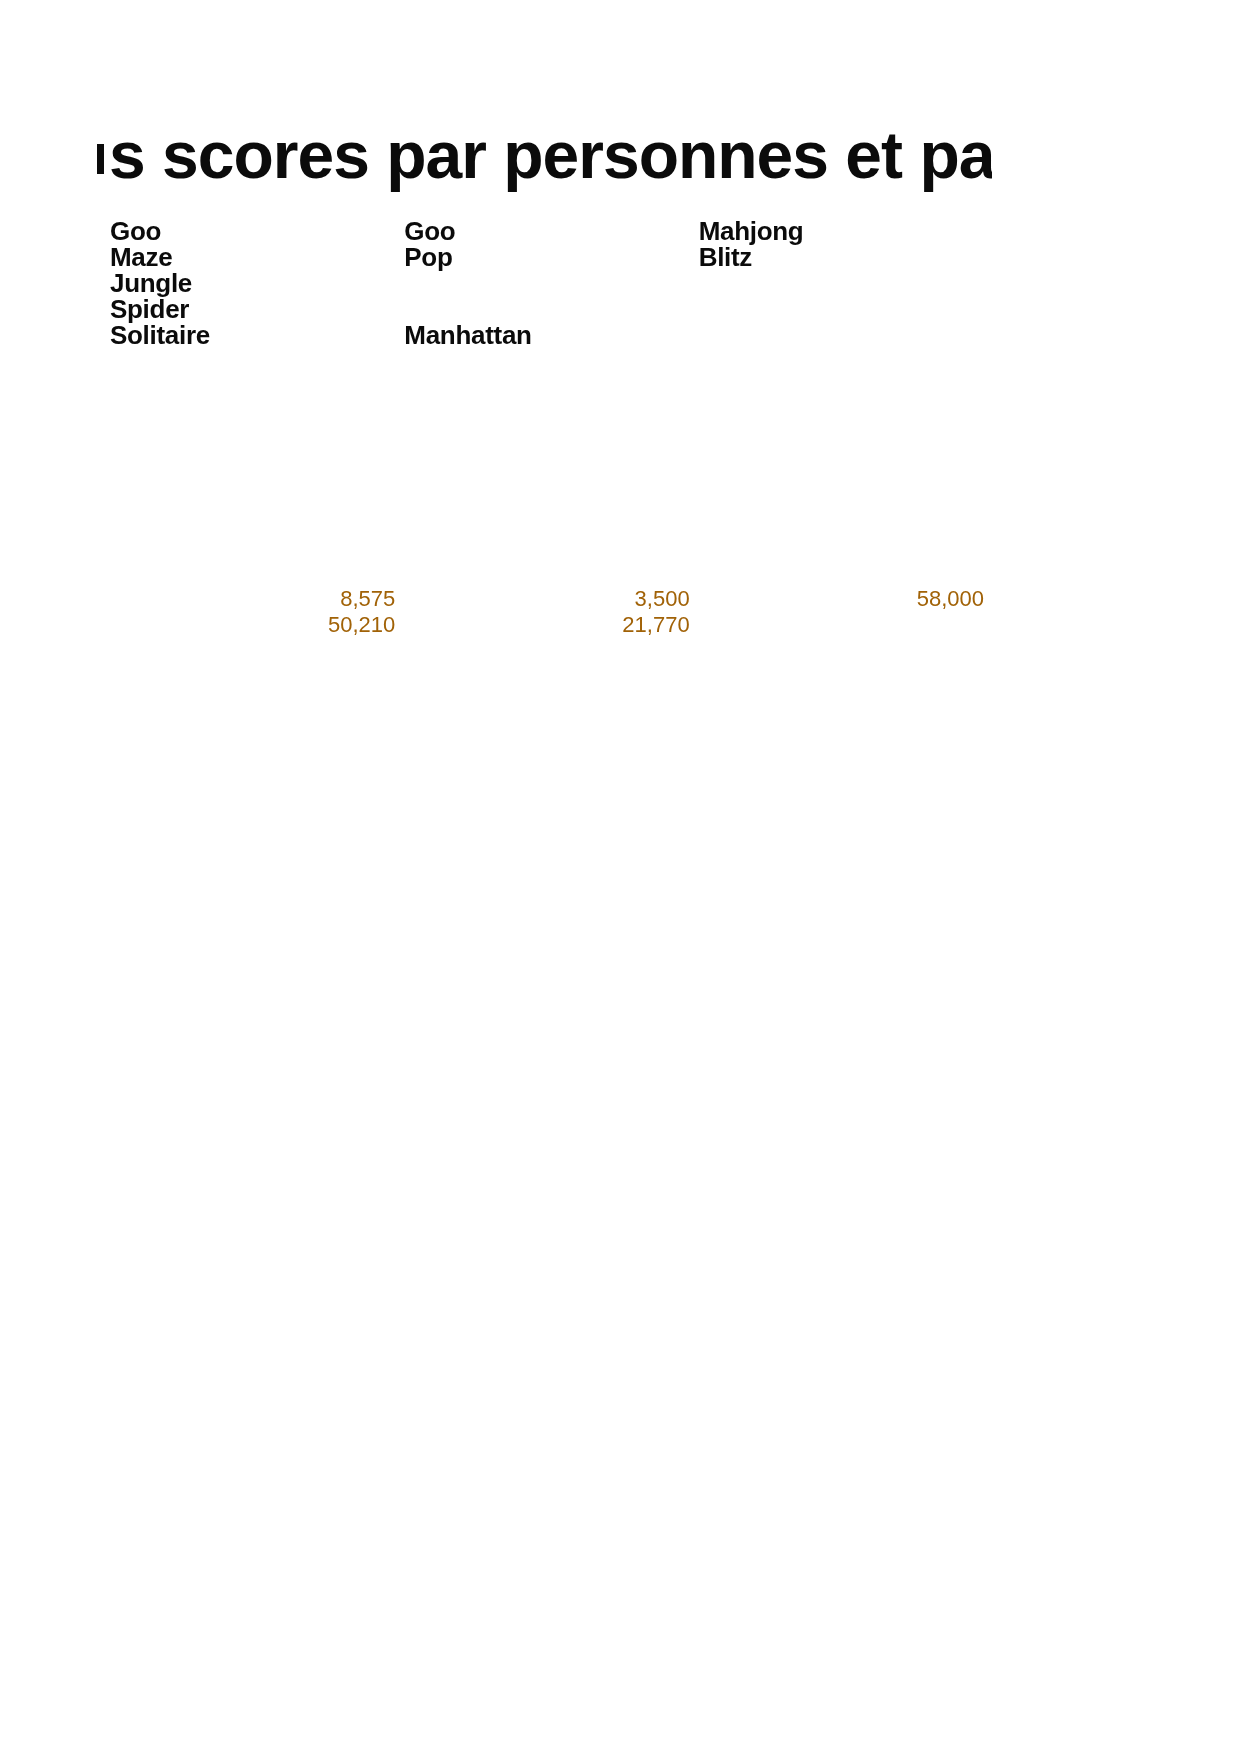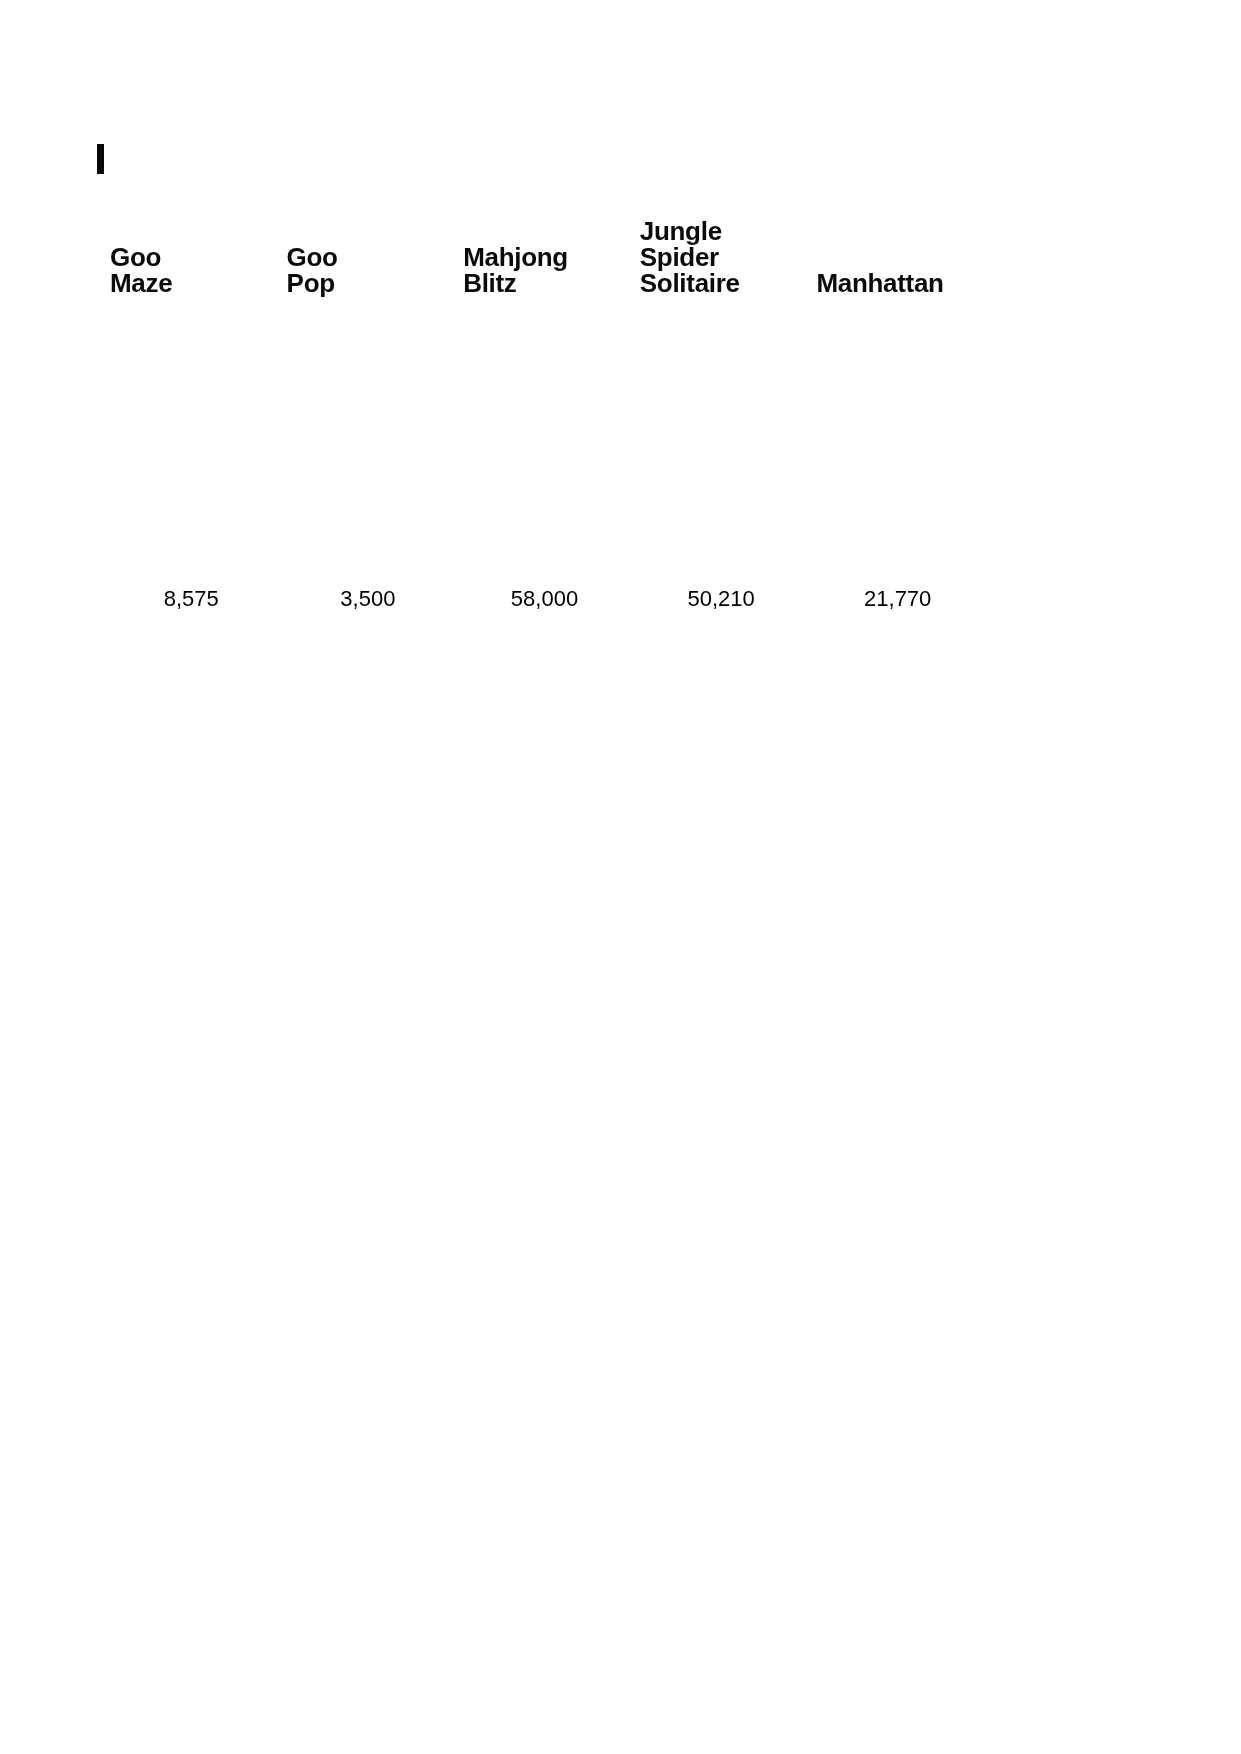--- a/index.html
+++ b/index.html
@@ -43,52 +43,53 @@
     top: 28px;
     width: 7px;
     height: 30px;
     background: #0b0b0b;
   }
   .grid {
     position: absolute;
     left: 105px;
     width: 883px;
     display: grid;
-    grid-template-columns: repeat(5, 1fr);
+    grid-template-columns: repeat(3, 1fr);
   }
   .headers {
     top: 218px;
     align-items: end;
   }
   .hcell {
     font-weight: bold;
     font-size: 26px;
     line-height: 26px;
     letter-spacing: -0.3px;
     padding-left: 5px;
     white-space: pre-line;
     color: #0b0b0b;
   }
   .row1 { top: 586px; }
   .row2 { top: 1279px; }
   .dcell {
     font-size: 22px;
     line-height: 26px;
-    text-align: center;
+    text-align: right;
     padding-right: 4px;
-    color: #000000;
+    color: #a16207;
   }
 </style>
 </head>
 <body>
 
 <div class="page">
 
   <div class="title-clip">
     <span class="frag"></span>
+    <span class="title-text">s scores par personnes et pa</span>
   </div>
 
   <div class="grid headers">
     <div class="hcell">Goo
 Maze</div>
     <div class="hcell">Goo
 Pop</div>
     <div class="hcell">Mahjong
 Blitz</div>
     <div class="hcell">Jungle

